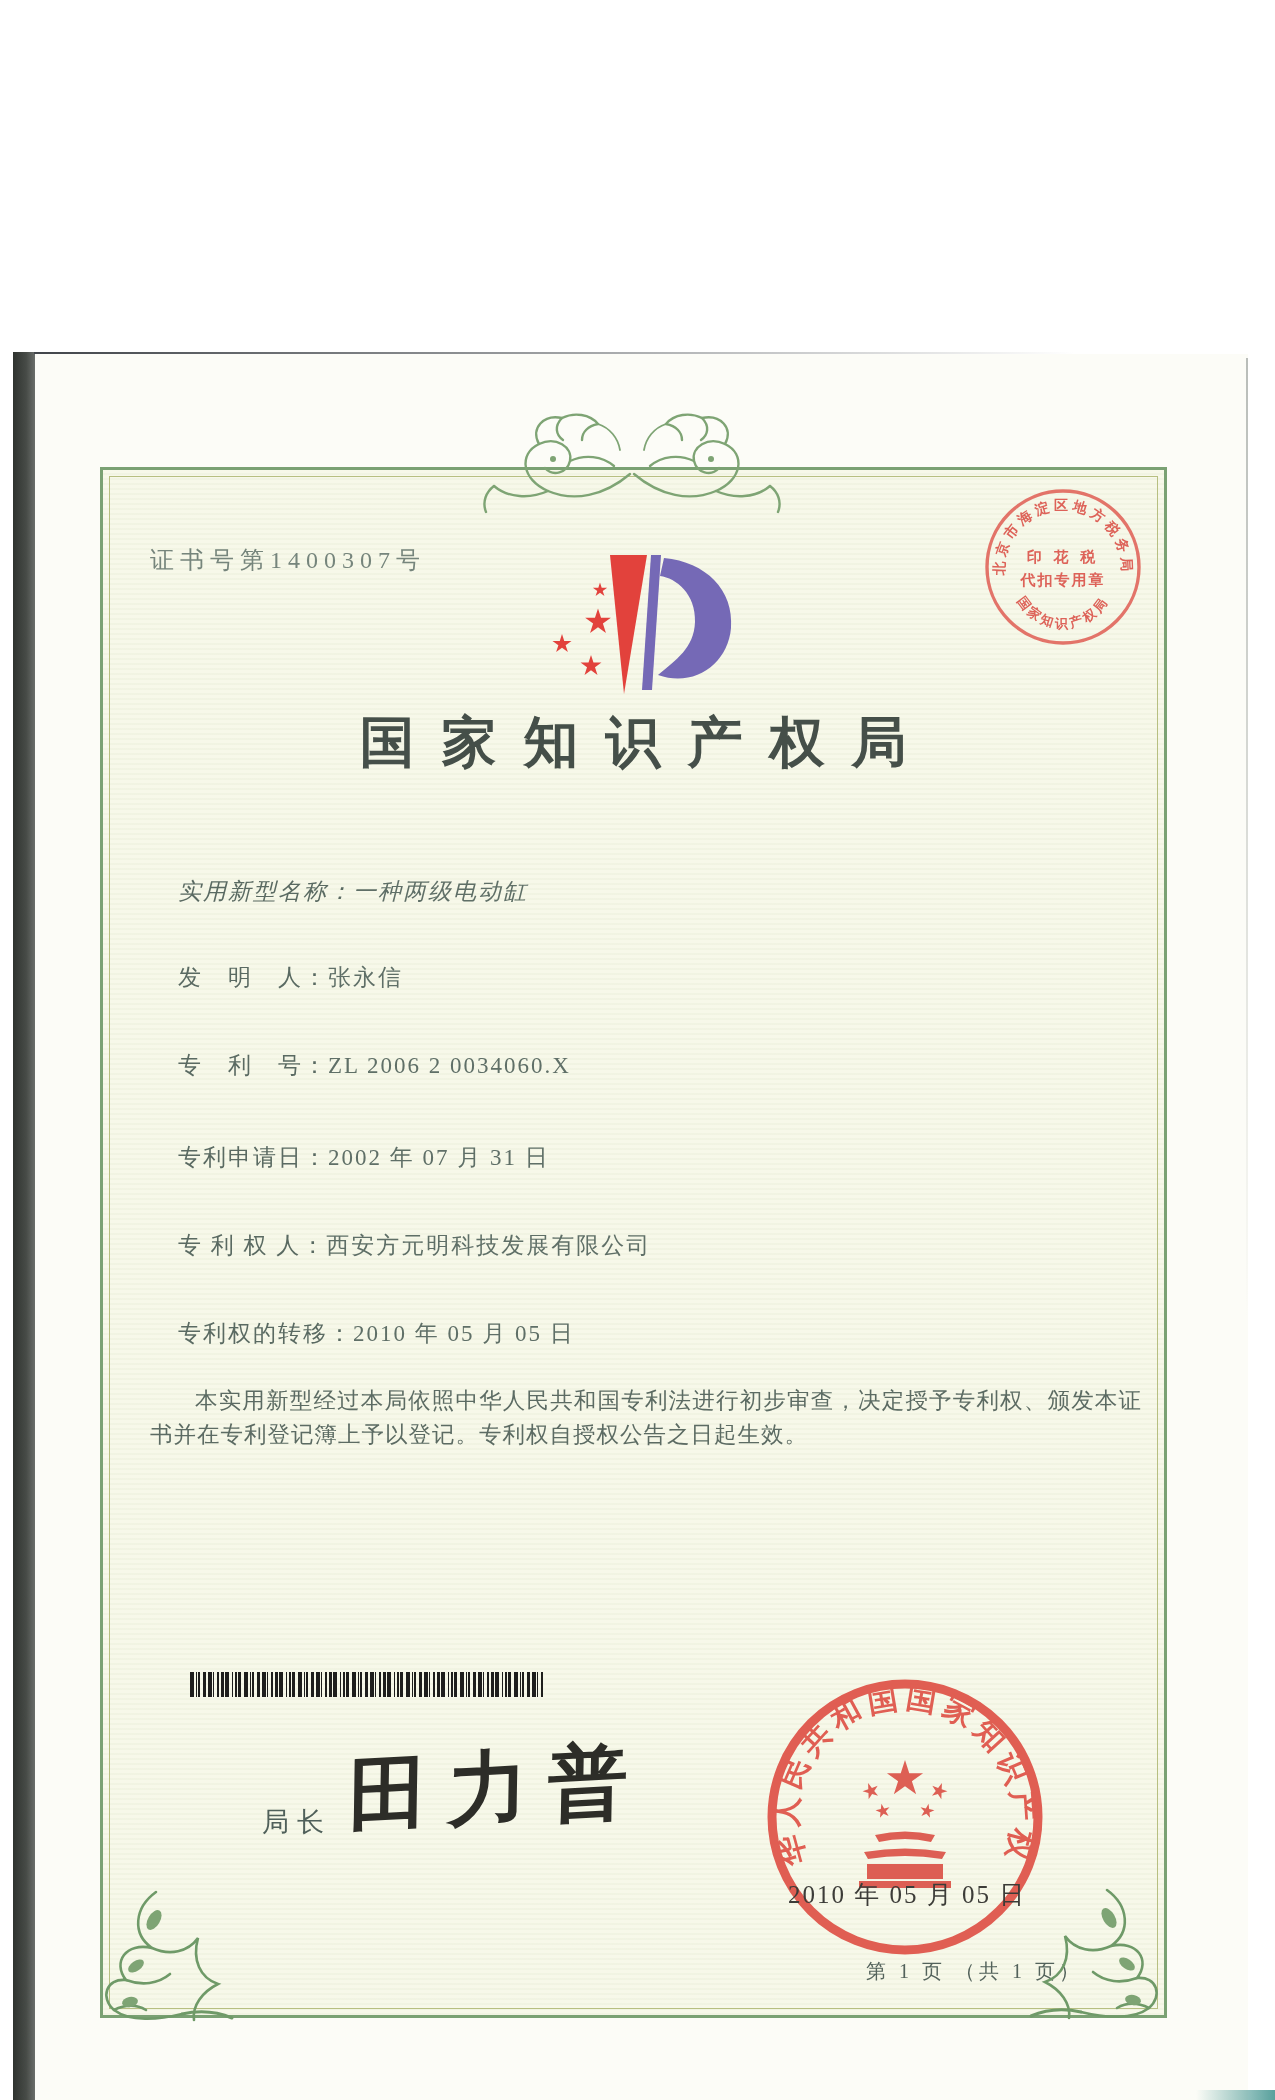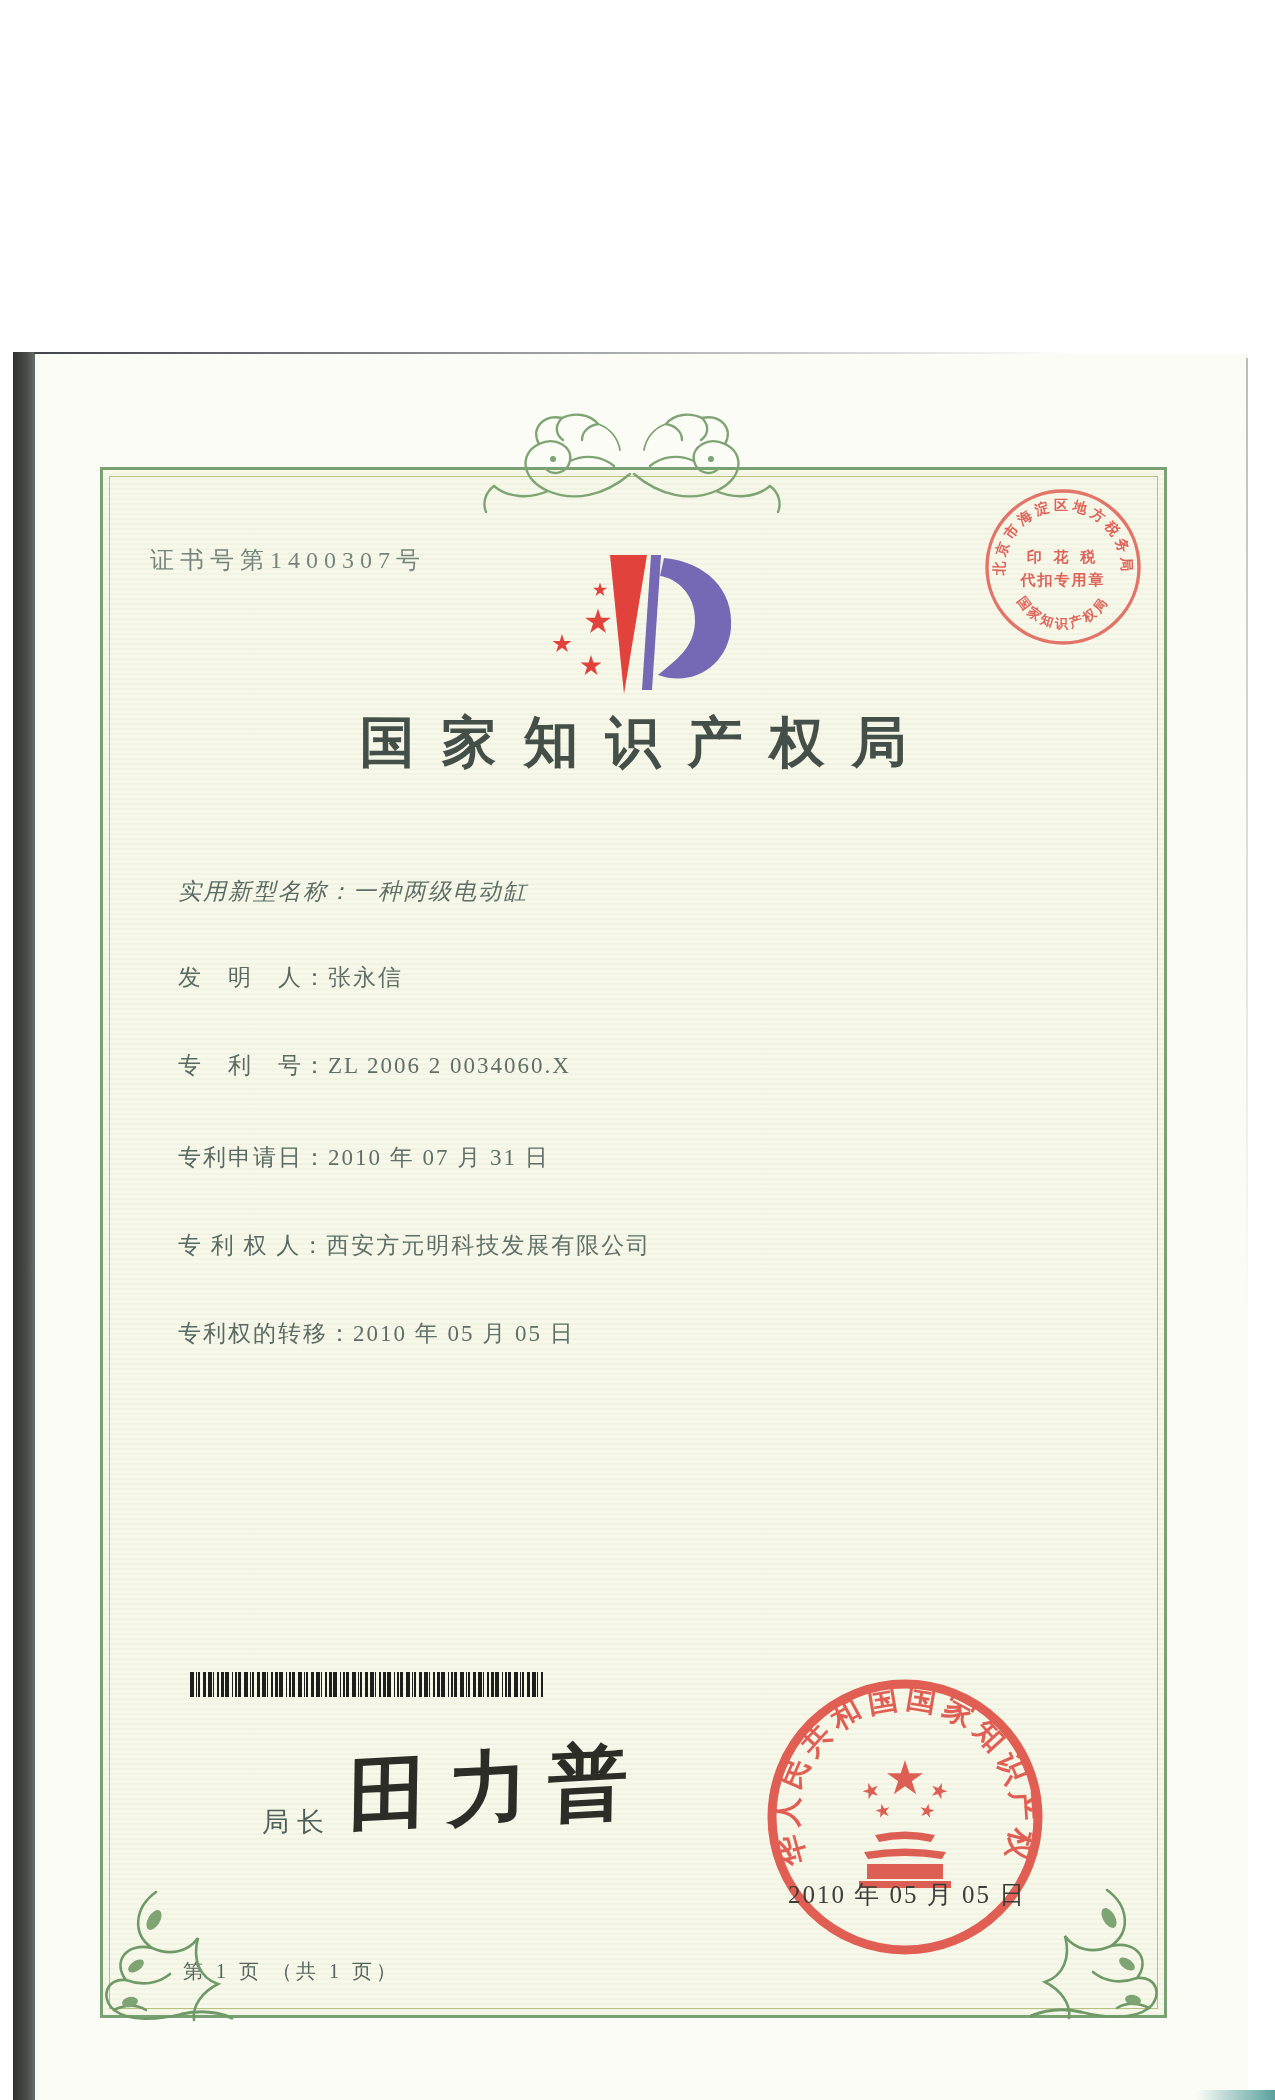--- a/index.html
+++ b/index.html
@@ -40,21 +40,21 @@
   .paras p{margin:0 0 7px 0;text-indent:2em;}
 
   .barcode{left:190px;top:1672px;width:358px;height:25px;font-size:0;white-space:nowrap;overflow:hidden;}
   .barcode span{display:inline-block;height:100%;}
 
   .chief{left:262px;top:1804px;font-size:27px;letter-spacing:8px;color:#50605a;}
   .sig{left:348px;top:1748px;font-size:80px;font-weight:bold;color:#2d2d28;
       letter-spacing:20px;transform:rotate(-3deg) skewX(-4deg);line-height:1;}
 
   .seal-date{left:788px;top:1878px;font-size:25px;letter-spacing:2px;color:#3c3c38;z-index:6;}
-  .footer{left:183px;top:1958px;width:900px;text-align:left;font-size:20px;
+  .footer{left:183px;top:1958px;width:900px;text-align:right;font-size:20px;
       letter-spacing:4px;color:#53625b;}
 
   svg{display:block;}
   .z5{z-index:5;} .z4{z-index:4;} .z3{z-index:3;}
 </style>
 </head>
 <body>
 
 <svg width="0" height="0" style="position:absolute">
   <defs>
@@ -159,30 +159,31 @@
 <div class="abs field f0">
   <span class="lab">实用新型名称：</span><span>一种两级电动缸</span>
 </div>
 <div class="abs field f1">
   <span class="lab">发　明　人：</span><span>张永信</span>
 </div>
 <div class="abs field f2">
   <span class="lab">专　利　号：</span><span>ZL 2006 2 0034060.X</span>
 </div>
 <div class="abs field f3">
-  <span class="lab">专利申请日：</span><span>2010 年 07 月 31 日</span>
+  <span class="lab">专利申请日：</span><span>2002 年 07 月 31 日</span>
 </div>
 <div class="abs field f4">
   <span class="lab">专 利 权 人：</span><span>西安方元明科技发展有限公司</span>
 </div>
 <div class="abs field f5">
   <span class="lab">专利权的转移：</span><span>2010 年 05 月 05 日</span>
 </div>
 
 <div class="abs paras">
+  <p>本实用新型经过本局依照中华人民共和国专利法进行初步审查，决定授予专利权、颁发本证书并在专利登记簿上予以登记。专利权自授权公告之日起生效。</p>
 </div>
 
 <div class="abs barcode" id="barcode"><span style="width:4px;background:#1e1e1c"></span><span style="width:2px"></span><span style="width:1px;background:#1e1e1c"></span><span style="width:1px"></span><span style="width:2px;background:#1e1e1c"></span><span style="width:3px"></span><span style="width:3px;background:#1e1e1c"></span><span style="width:2px"></span><span style="width:4px;background:#1e1e1c"></span><span style="width:1px"></span><span style="width:1px;background:#1e1e1c"></span><span style="width:3px"></span><span style="width:2px;background:#1e1e1c"></span><span style="width:2px"></span><span style="width:3px;background:#1e1e1c"></span><span style="width:1px"></span><span style="width:4px;background:#1e1e1c"></span><span style="width:3px"></span><span style="width:1px;background:#1e1e1c"></span><span style="width:2px"></span><span style="width:2px;background:#1e1e1c"></span><span style="width:1px"></span><span style="width:3px;background:#1e1e1c"></span><span style="width:3px"></span><span style="width:4px;background:#1e1e1c"></span><span style="width:2px"></span><span style="width:1px;background:#1e1e1c"></span><span style="width:1px"></span><span style="width:2px;background:#1e1e1c"></span><span style="width:3px"></span><span style="width:3px;background:#1e1e1c"></span><span style="width:2px"></span><span style="width:4px;background:#1e1e1c"></span><span style="width:1px"></span><span style="width:1px;background:#1e1e1c"></span><span style="width:3px"></span><span style="width:2px;background:#1e1e1c"></span><span style="width:2px"></span><span style="width:3px;background:#1e1e1c"></span><span style="width:1px"></span><span style="width:4px;background:#1e1e1c"></span><span style="width:3px"></span><span style="width:1px;background:#1e1e1c"></span><span style="width:2px"></span><span style="width:2px;background:#1e1e1c"></span><span style="width:1px"></span><span style="width:3px;background:#1e1e1c"></span><span style="width:3px"></span><span style="width:4px;background:#1e1e1c"></span><span style="width:2px"></span><span style="width:1px;background:#1e1e1c"></span><span style="width:1px"></span><span style="width:2px;background:#1e1e1c"></span><span style="width:3px"></span><span style="width:3px;background:#1e1e1c"></span><span style="width:2px"></span><span style="width:4px;background:#1e1e1c"></span><span style="width:1px"></span><span style="width:1px;background:#1e1e1c"></span><span style="width:3px"></span><span style="width:2px;background:#1e1e1c"></span><span style="width:2px"></span><span style="width:3px;background:#1e1e1c"></span><span style="width:1px"></span><span style="width:4px;background:#1e1e1c"></span><span style="width:3px"></span><span style="width:1px;background:#1e1e1c"></span><span style="width:2px"></span><span style="width:2px;background:#1e1e1c"></span><span style="width:1px"></span><span style="width:3px;background:#1e1e1c"></span><span style="width:3px"></span><span style="width:4px;background:#1e1e1c"></span><span style="width:2px"></span><span style="width:1px;background:#1e1e1c"></span><span style="width:1px"></span><span style="width:2px;background:#1e1e1c"></span><span style="width:3px"></span><span style="width:3px;background:#1e1e1c"></span><span style="width:2px"></span><span style="width:4px;background:#1e1e1c"></span><span style="width:1px"></span><span style="width:1px;background:#1e1e1c"></span><span style="width:3px"></span><span style="width:2px;background:#1e1e1c"></span><span style="width:2px"></span><span style="width:3px;background:#1e1e1c"></span><span style="width:1px"></span><span style="width:4px;background:#1e1e1c"></span><span style="width:3px"></span><span style="width:1px;background:#1e1e1c"></span><span style="width:2px"></span><span style="width:2px;background:#1e1e1c"></span><span style="width:1px"></span><span style="width:3px;background:#1e1e1c"></span><span style="width:3px"></span><span style="width:4px;background:#1e1e1c"></span><span style="width:2px"></span><span style="width:1px;background:#1e1e1c"></span><span style="width:1px"></span><span style="width:2px;background:#1e1e1c"></span><span style="width:3px"></span><span style="width:3px;background:#1e1e1c"></span><span style="width:2px"></span><span style="width:4px;background:#1e1e1c"></span><span style="width:1px"></span><span style="width:1px;background:#1e1e1c"></span><span style="width:3px"></span><span style="width:2px;background:#1e1e1c"></span><span style="width:2px"></span><span style="width:3px;background:#1e1e1c"></span><span style="width:1px"></span><span style="width:4px;background:#1e1e1c"></span><span style="width:3px"></span><span style="width:1px;background:#1e1e1c"></span><span style="width:2px"></span><span style="width:2px;background:#1e1e1c"></span><span style="width:1px"></span><span style="width:3px;background:#1e1e1c"></span><span style="width:3px"></span><span style="width:4px;background:#1e1e1c"></span><span style="width:2px"></span><span style="width:1px;background:#1e1e1c"></span><span style="width:1px"></span><span style="width:2px;background:#1e1e1c"></span><span style="width:3px"></span><span style="width:3px;background:#1e1e1c"></span><span style="width:2px"></span><span style="width:4px;background:#1e1e1c"></span><span style="width:1px"></span><span style="width:1px;background:#1e1e1c"></span><span style="width:3px"></span><span style="width:2px;background:#1e1e1c"></span><span style="width:2px"></span><span style="width:3px;background:#1e1e1c"></span><span style="width:1px"></span><span style="width:4px;background:#1e1e1c"></span><span style="width:3px"></span><span style="width:1px;background:#1e1e1c"></span><span style="width:2px"></span><span style="width:2px;background:#1e1e1c"></span><span style="width:1px"></span><span style="width:3px;background:#1e1e1c"></span><span style="width:3px"></span><span style="width:4px;background:#1e1e1c"></span><span style="width:2px"></span><span style="width:1px;background:#1e1e1c"></span><span style="width:1px"></span><span style="width:2px;background:#1e1e1c"></span><span style="width:3px"></span><span style="width:3px;background:#1e1e1c"></span><span style="width:2px"></span><span style="width:4px;background:#1e1e1c"></span><span style="width:1px"></span><span style="width:1px;background:#1e1e1c"></span><span style="width:3px"></span><span style="width:2px;background:#1e1e1c"></span><span style="width:2px"></span></div>
 
 <div class="abs chief">局长</div>
 <div class="abs sig">田力普</div>
 
 <svg class="abs z5" style="left:763px;top:1675px" width="284" height="284" viewBox="0 0 284 284">
   <defs>
     <path id="sealArc" d="M 44,187 A 108,108 0 1 1 240,187"></path>

